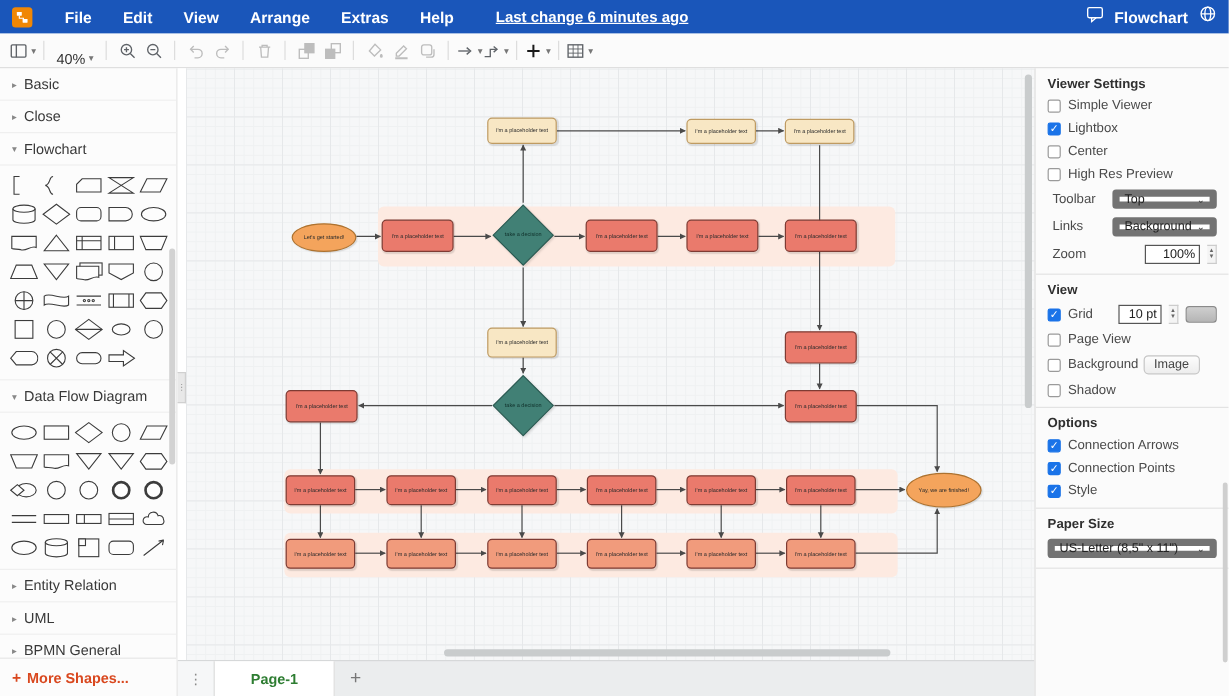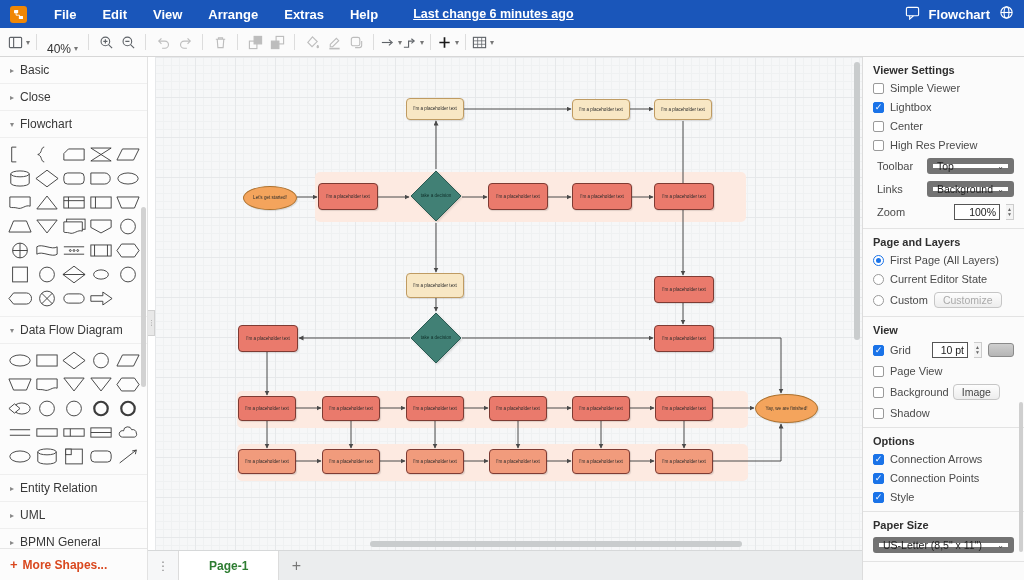--- a/index.html
+++ b/index.html
@@ -899,36 +899,20 @@
             <span class="plabel indent">Zoom</span>
             <span style="flex:1"></span>
             <span class="pinput">100%</span>
             <span class="spinner">
               <span>▲</span>
               <span>▼</span>
             </span>
           </div>
         </div>
         <div class="psec">
-  <div class="psec-title">Page and Layers</div>
-          <div class="prow">
-            <span class="rd on"></span>
-            <span class="plabel">First Page (All Layers)</span>
-          </div>
-          <div class="prow">
-            <span class="rd"></span>
-            <span class="plabel">Current Editor State</span>
-          </div>
-          <div class="prow">
-            <span class="rd"></span>
-            <span class="plabel">Custom</span>
-            <button class="pbtn dim">Customize</button>
-          </div>
-        </div>
-        <div class="psec">
   <div class="psec-title">View</div>
   <div class="prow">
             <span class="cb on">✓</span>
             <span class="plabel">Grid</span>
             <span style="flex:1"></span>
             <span class="pinput" style="width:36px">10 pt</span>
             <span class="spinner">
               <span>▲</span>
               <span>▼</span>
             </span>

